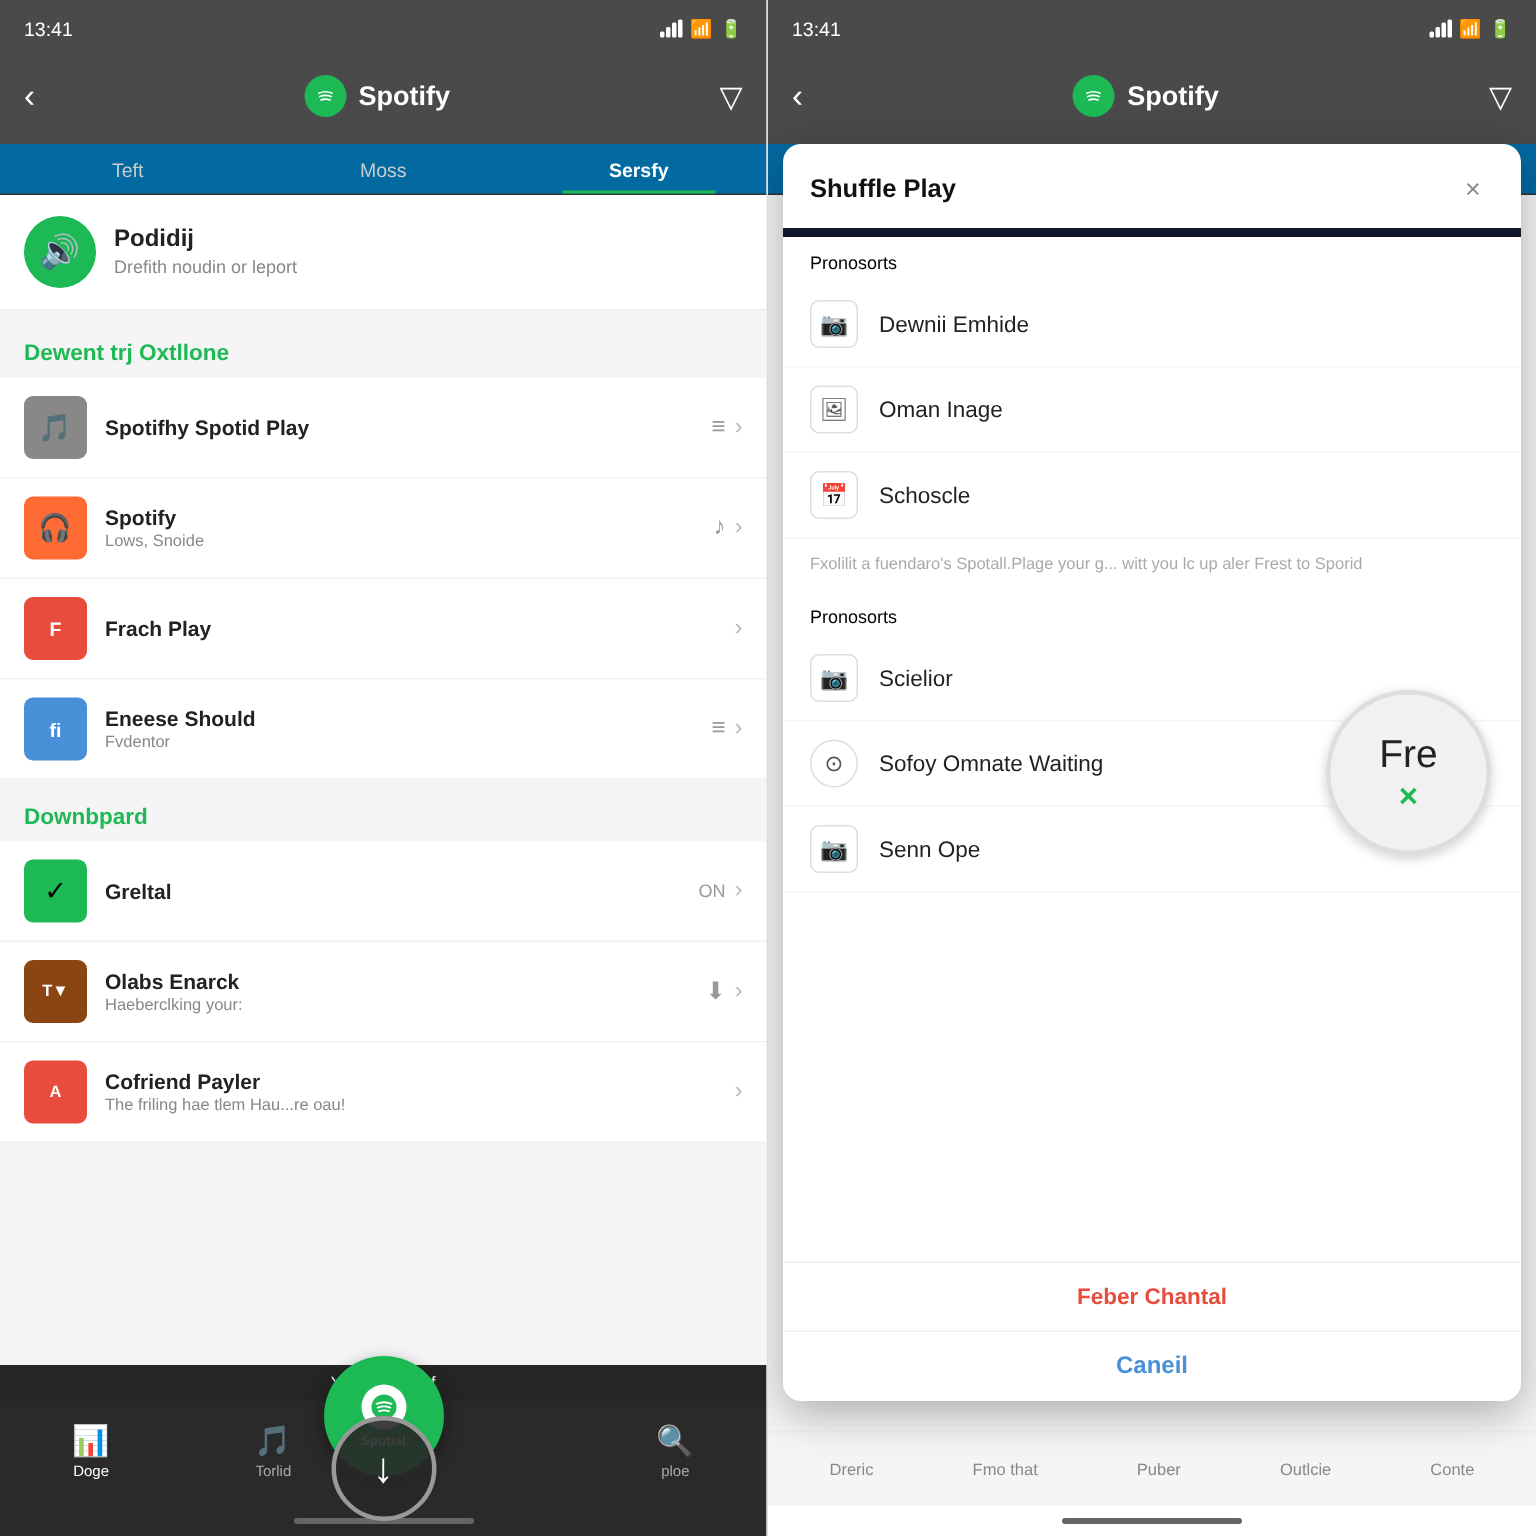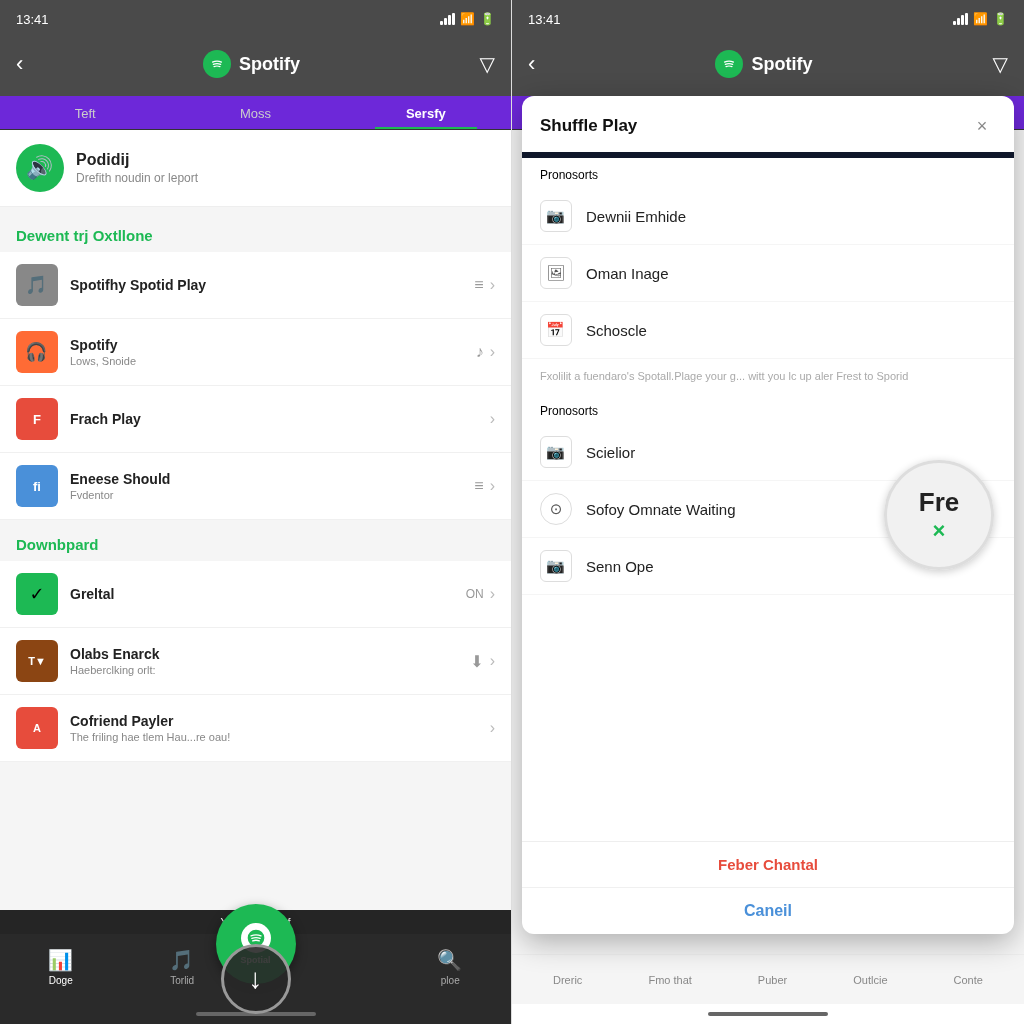--- a/index.html
+++ b/index.html
@@ -80,21 +80,21 @@
       font-weight: 600;
     }
 
     .nav-bar .filter-icon {
       color: white;
       font-size: 20px;
     }
 
     
     .tabs {
-      background: #6d28d9;
+      background: #0369a1;
       display: flex;
       border-bottom: 1px solid #333;
     }
 
     .tab {
       flex: 1;
       text-align: center;
       padding: 10px 0 8px;
       color: #ccc;
       font-size: 13px;
@@ -408,21 +408,21 @@
       justify-content: center;
       right: 20px;
       top: 50%;
       transform: translateY(-50%);
       z-index: 20;
       box-shadow: 0 2px 8px rgba(0,0,0,0.2);
     }
 
     .free-badge-text {
       font-size: 26px;
-      font-weight: 700;
+      font-weight: 400;
       color: #222;
     }
 
     .free-badge-x {
       font-size: 22px;
       color: #1DB954;
       font-weight: 700;
     }
 
     .signal-bars {
@@ -551,21 +551,21 @@
       <div class="item-right">
         <span>ON</span>
         <span class="chevron">›</span>
       </div>
     </div>
 
     <div class="list-item">
       <div class="item-icon brown" style="font-size:11px; color:white; font-weight:700;">T▼</div>
       <div class="item-info">
         <div class="item-title">Olabs Enarck</div>
-        <div class="item-subtitle">Haeberclking orlt:</div>
+        <div class="item-subtitle">Haeberclking your:</div>
       </div>
       <div class="item-right">
         <span class="list-icon">⬇</span>
         <span class="chevron">›</span>
       </div>
     </div>
 
     <div class="list-item">
       <div class="item-icon red" style="font-size:11px; color:white; font-weight:700;">A</div>
       <div class="item-info">

